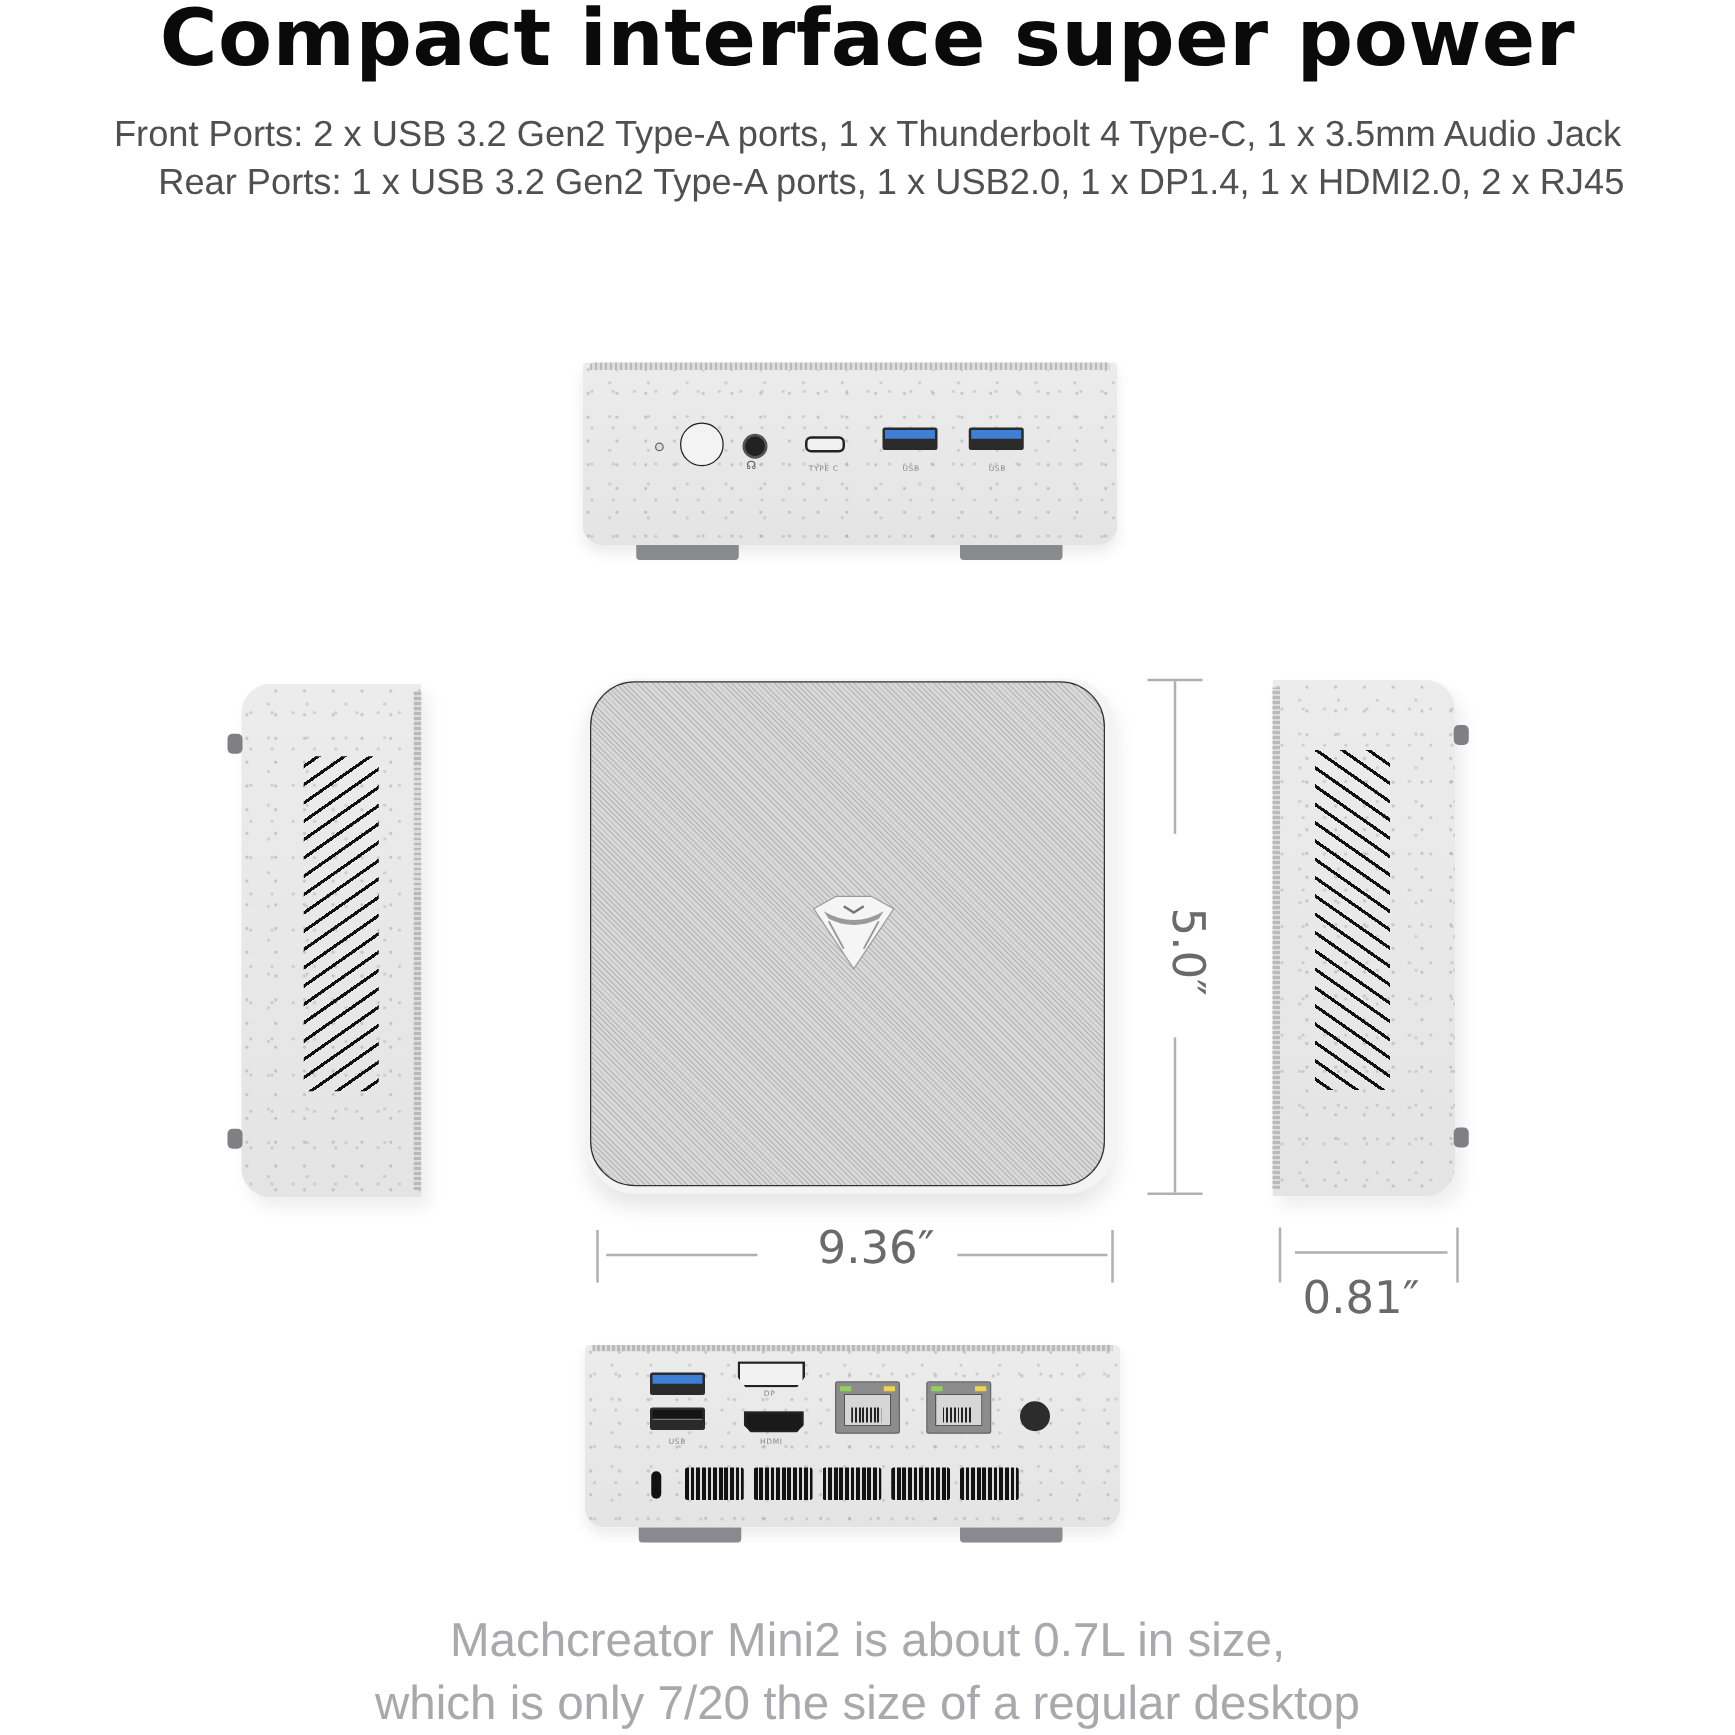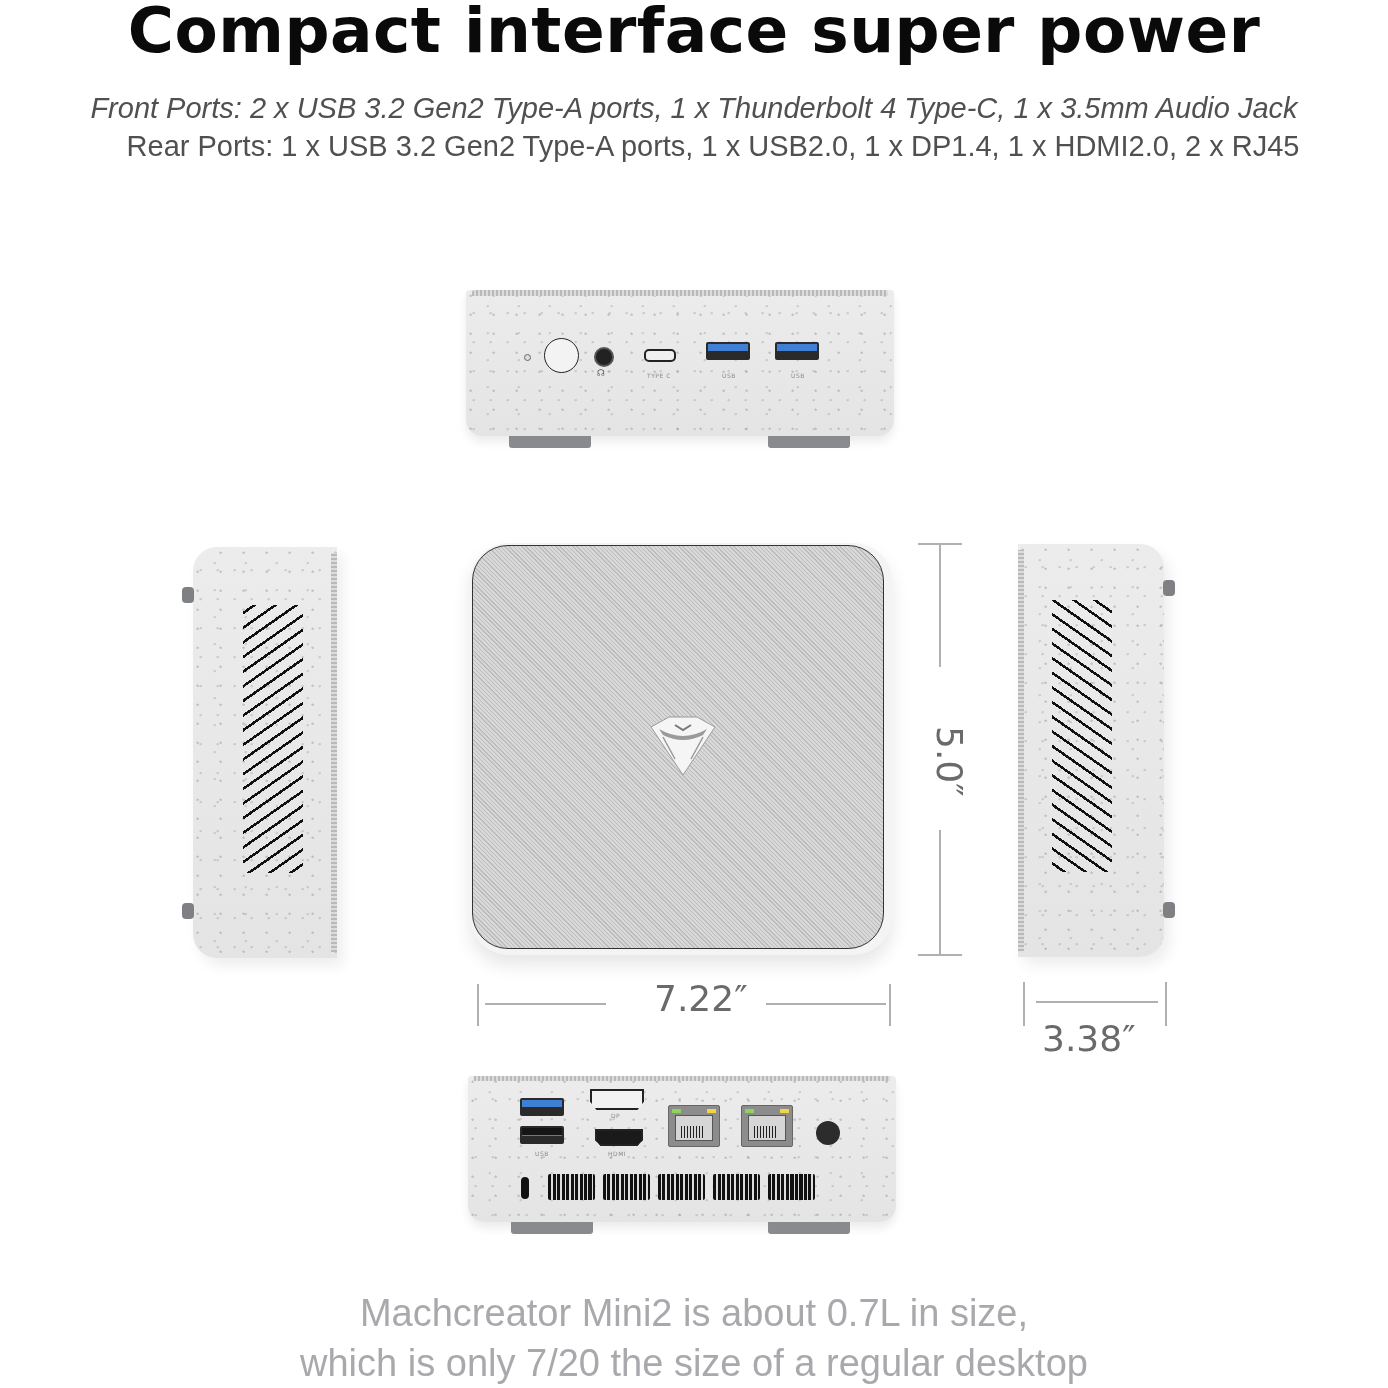--- a/index.html
+++ b/index.html
@@ -1,20 +1,20 @@
 <!DOCTYPE html>
 <html><head>
 <meta charset="utf-8">
 <style>
   html,body{margin:0;padding:0;background:#ffffff;}
   body{width:1388px;height:1388px;position:relative;overflow:hidden;font-family:"DejaVu Sans","Liberation Sans",sans-serif;}
   .abs{position:absolute;}
   .title{left:0;top:-6px;width:1388px;text-align:center;font-family:"DejaVu Sans",sans-serif;font-weight:bold;font-size:63px;color:#0a0a0a;letter-spacing:0.5px;}
   .spec{left:0;width:1388px;text-align:center;font-family:"Liberation Sans",sans-serif;font-size:29px;color:#505050;white-space:nowrap;}
-  .spec.front{top:92px;font-style:italic;}
+  .spec.front{top:92px;}
   .spec.rear{top:130px;padding-left:19px;}
   .caption{left:0;width:1388px;text-align:center;font-family:"Liberation Sans",sans-serif;font-size:38px;color:#a9a9ad;white-space:nowrap;}
   .caption.l1{top:1292px;}
   .caption.l2{top:1342px;}
 
   
   .shell{background:
       radial-gradient(circle at 20% 30%, rgba(150,150,150,.45) 0 1px, transparent 1.5px),
       radial-gradient(circle at 70% 60%, rgba(170,170,170,.45) 0 1px, transparent 1.5px),
       radial-gradient(circle at 45% 80%, rgba(160,160,160,.4) 0 1px, transparent 1.5px),
@@ -118,28 +118,28 @@
 
 <div class="abs shell side-right">
   <div class="edge"></div>
   <div class="vent r"></div>
   <div class="nub" style="right:-11px;top:36px;"></div>
   <div class="nub" style="right:-11px;top:358px;"></div>
 </div>
 
 <div class="dim-line" style="left:477px;top:984px;width:2px;height:42px;"></div>
 <div class="dim-line" style="left:485px;top:1003px;width:121px;height:2px;"></div>
-<div class="dim-text" style="left:654px;top:978px;">7.22″</div>
+<div class="dim-text" style="left:654px;top:978px;">9.36″</div>
 <div class="dim-line" style="left:766px;top:1003px;width:120px;height:2px;"></div>
 <div class="dim-line" style="left:889px;top:984px;width:2px;height:42px;"></div>
 
 <div class="dim-line" style="left:1023px;top:982px;width:2px;height:44px;"></div>
 <div class="dim-line" style="left:1036px;top:1001px;width:122px;height:2px;"></div>
 <div class="dim-line" style="left:1165px;top:982px;width:2px;height:44px;"></div>
-<div class="dim-text" style="left:1042px;top:1018px;">3.38″</div>
+<div class="dim-text" style="left:1042px;top:1018px;">0.81″</div>
 
 <div class="abs shell rear-view">
   <div class="topline"></div>
   <div class="usba" style="left:52px;top:22px;">
       <div class="tongue"></div>
     </div>
   <div class="usba black" style="left:52px;top:50px;">
       <div class="tongue"></div>
     </div>
   <div class="tiny" style="left:67px;top:74px;">USB</div>

